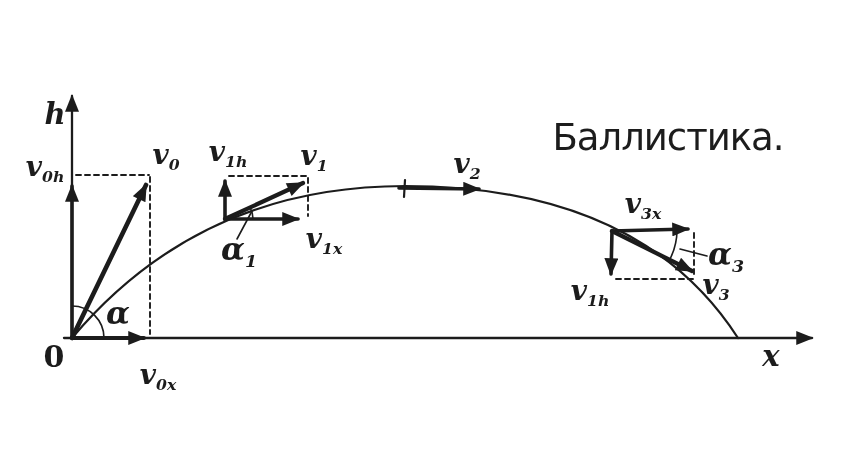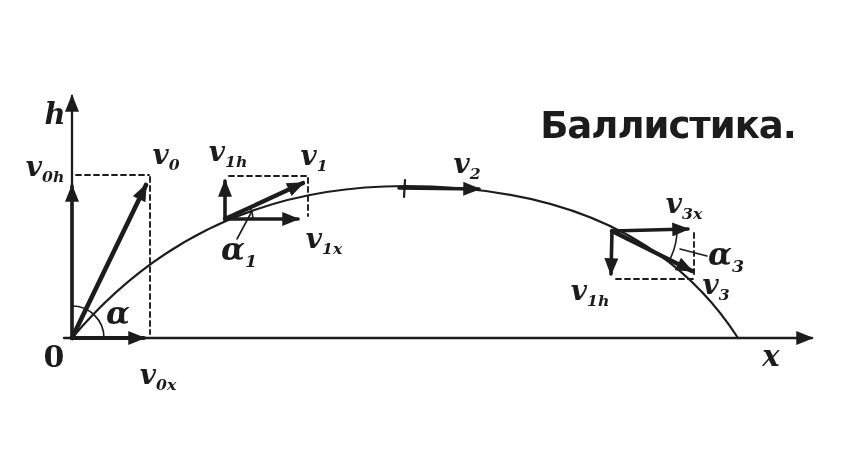--- a/index.html
+++ b/index.html
@@ -11,22 +11,22 @@
   .lbl {
     position:absolute; transform:translate(-50%,-50%);
     white-space:nowrap; line-height:1; color:#1c1c1c; user-select:none;
   }
   .math { font-style:italic; font-weight:bold; font-size:28px; }
   .math sub { font-size:0.56em; line-height:1; font-style:italic; letter-spacing:0; }
   .alpha { font-size:31px; }
   .upright { font-style:normal; font-weight:bold; font-size:30px; }
   .axisletter { font-size:29px; }
   .title {
-    font-family:"DejaVu Sans", sans-serif; font-style:normal; font-weight:bold;
-    font-size:37px; letter-spacing:-1px;
+    font-family:"DejaVu Sans", sans-serif; font-style:normal; font-weight:normal;
+    font-size:37px; letter-spacing:-1px;margin-top:12px;
   }
 </style>
 </head>
 <body>
 
 <div class="stage">
 
   <svg class="strokes" width="843" height="474" viewBox="0 0 843 474">
     <defs>
       <marker id="ah" viewBox="0 0 10 8" refX="9" refY="4" markerWidth="20" markerHeight="14" orient="auto" markerUnits="userSpaceOnUse">
@@ -99,21 +99,21 @@
     <span>v</span><sub>1x</sub>
   </div>
   <div class="lbl math alpha" style="left:239px; top:252px">
     <span>α</span><sub>1</sub>
   </div>
 
   <div class="lbl math" style="left:467px; top:166px">
     <span>v</span><sub>2</sub>
   </div>
 
-  <div class="lbl math" style="left:684px; top:206px">
+  <div class="lbl math" style="left:643px; top:206px">
     <span>v</span><sub>3x</sub>
   </div>
   <div class="lbl math alpha" style="left:726px; top:257px">
     <span>α</span><sub>3</sub>
   </div>
   <div class="lbl math" style="left:716px; top:287px">
     <span>v</span><sub>3</sub>
   </div>
   <div class="lbl math" style="left:590px; top:293px">
     <span>v</span><sub>1h</sub>

